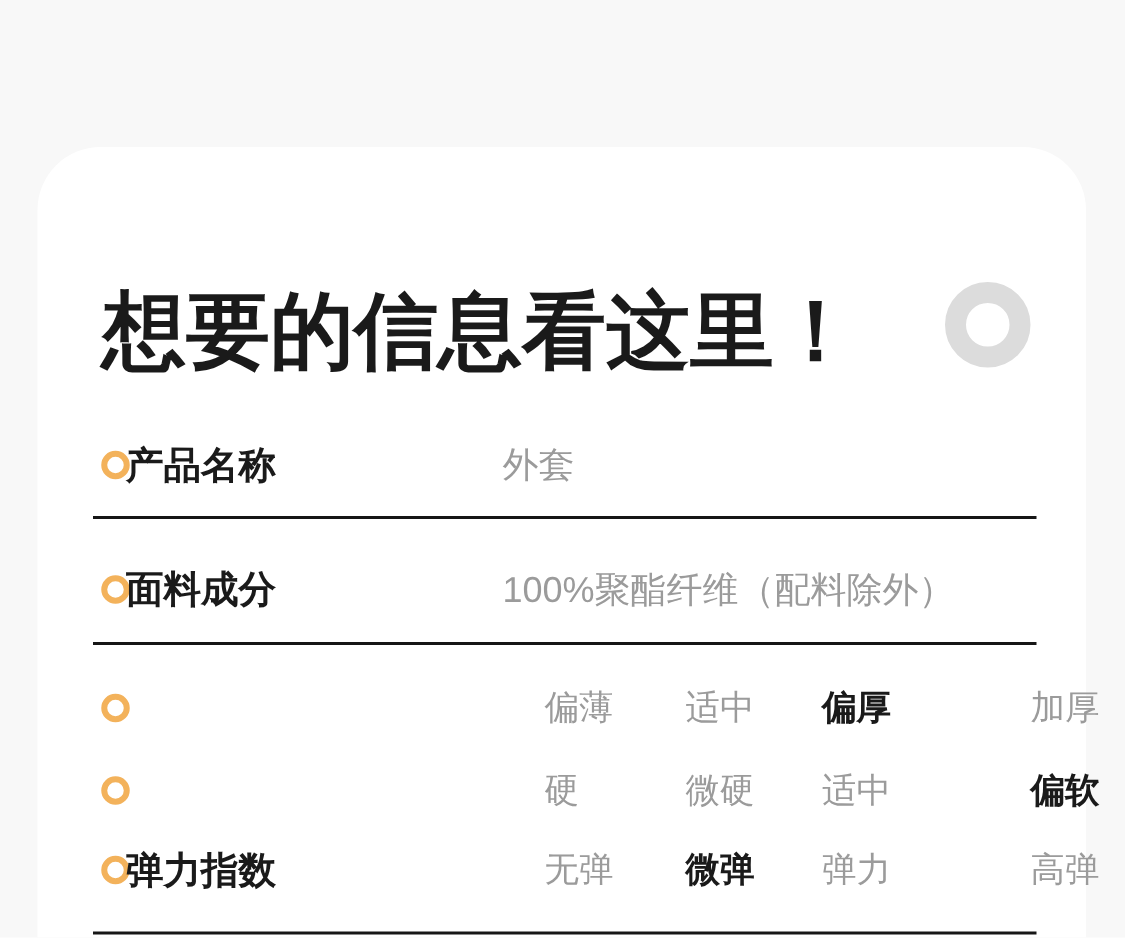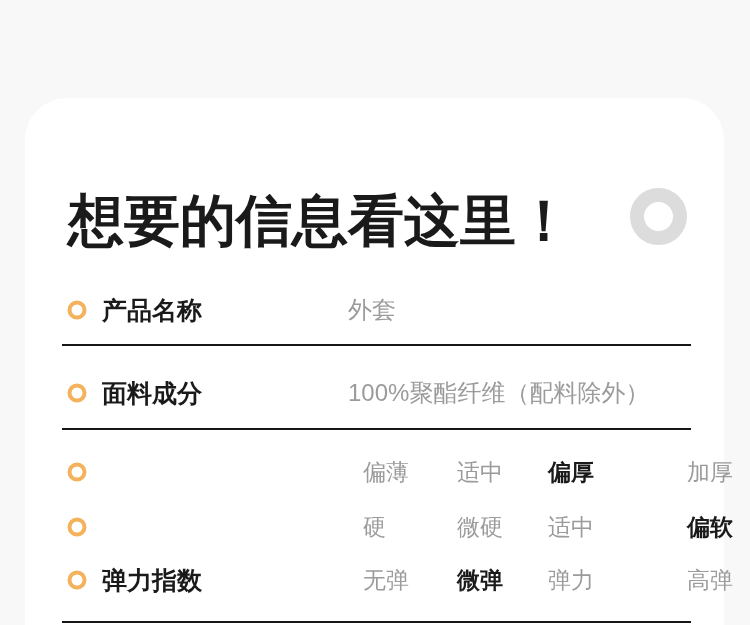--- a/index.html
+++ b/index.html
@@ -58,31 +58,31 @@
     transform: translate(-50%, -50%);
     width: 11px;
     height: 11px;
     border: 4.5px solid var(--accent, #f3b25b);
     border-radius: 50%;
     background: #ffffff;
     box-sizing: content-box;
   }
   .label {
     position: absolute;
-    left: 40px;
+    left: 22px;
     top: 50%;
     transform: translateY(-50%);
     font-size: 25px;
     font-weight: bold;
     color: var(--ink, #1a1a1a);
     white-space: nowrap;
   }
   .value {
     position: absolute;
-    left: 286px;
+    left: 273px;
     top: 50%;
     transform: translateY(-50%);
     font-size: 24px;
     color: var(--muted, #9b9b9b);
     white-space: nowrap;
   }
   .opt {
     position: absolute;
     top: 50%;
     transform: translateY(-50%);

